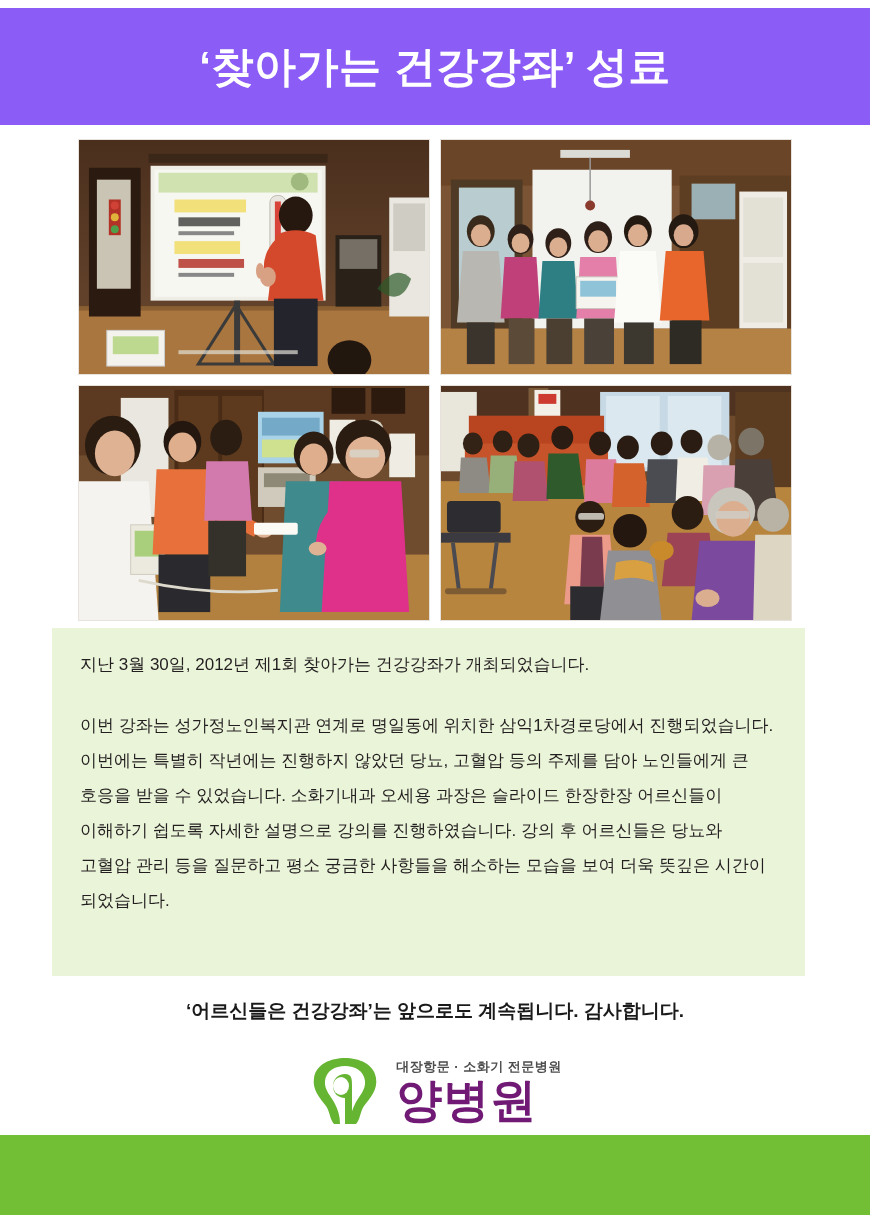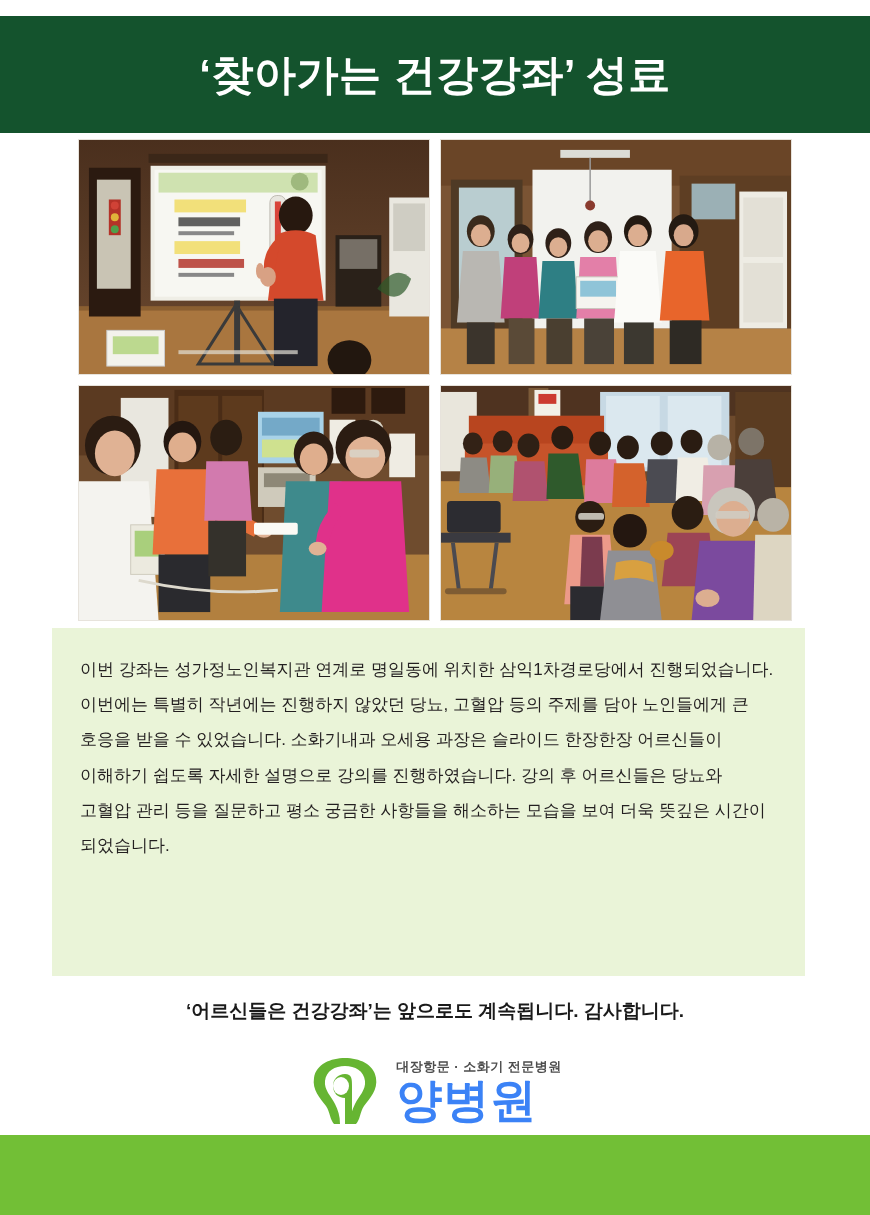--- a/index.html
+++ b/index.html
@@ -14,24 +14,24 @@
     position: relative;
     overflow: hidden;
     font-family: "Liberation Sans", "DejaVu Sans", sans-serif;
     color: #231f20;
   }
 
   
   .header-banner {
     position: absolute;
     left: 0;
-    top: 16px;
+    top: 8px;
     width: 870px;
     height: 117px;
-    background: #14532d;
+    background: #8b5cf6;
     display: flex;
     align-items: center;
     justify-content: center;
   }
   .header-title {
     font-size: 42px;
     font-weight: 700;
     color: #ffffff;
     letter-spacing: 0.5px;
     line-height: 1;
@@ -119,21 +119,21 @@
   .logo-tagline {
     font-size: 13px;
     font-weight: 700;
     color: #4d4d4d;
     letter-spacing: 0.5px;
     margin-bottom: 4px;
   }
   .logo-name {
     font-size: 46px;
     font-weight: 700;
-    color: #3b82f6;
+    color: #701a75;
     letter-spacing: 1px;
     line-height: 1;
   }
 
   
   .footer-bar {
     position: absolute;
     left: 0;
     top: 1135px;
     width: 870px;
@@ -404,20 +404,21 @@
       <rect x="6" y="116" width="54" height="32" rx="4" fill="#2c2c31"></rect>
       <rect x="0" y="148" width="70" height="10" fill="#3a3a40"></rect>
       <path d="M12 158 l6 48 M56 158 l-6 48" stroke="#4a4a50" stroke-width="4"></path>
       <rect x="4" y="204" width="62" height="6" rx="3" fill="#7e5c33"></rect>
     </svg>
   </div>
 
 </div>
 
 <div class="text-panel">
+  <p class="lead-line">지난 3월 30일, 2012년 제1회 찾아가는 건강강좌가 개최되었습니다.</p>
   <p class="body-paragraph">이번 강좌는 성가정노인복지관 연계로 명일동에 위치한 삼익1차경로당에서 진행되었습니다. 이번에는 특별히 작년에는 진행하지 않았던 당뇨, 고혈압 등의 주제를 담아 노인들에게 큰 호응을 받을 수 있었습니다. 소화기내과 오세용 과장은 슬라이드 한장한장 어르신들이 이해하기 쉽도록 자세한 설명으로 강의를 진행하였습니다. 강의 후 어르신들은 당뇨와 고혈압 관리 등을 질문하고 평소 궁금한 사항들을 해소하는 모습을 보여 더욱 뜻깊은 시간이 되었습니다.</p>
 </div>
 
 <div class="closing-line">‘어르신들은 건강강좌’는 앞으로도 계속됩니다. 감사합니다.</div>
 
 <div class="logo-block">
   <svg class="logo-mark" viewBox="0 0 74 70" aria-hidden="true">
     <path d="M37 2
              C23 2 8 8 6 22
              C4 34 12 42 18 50

